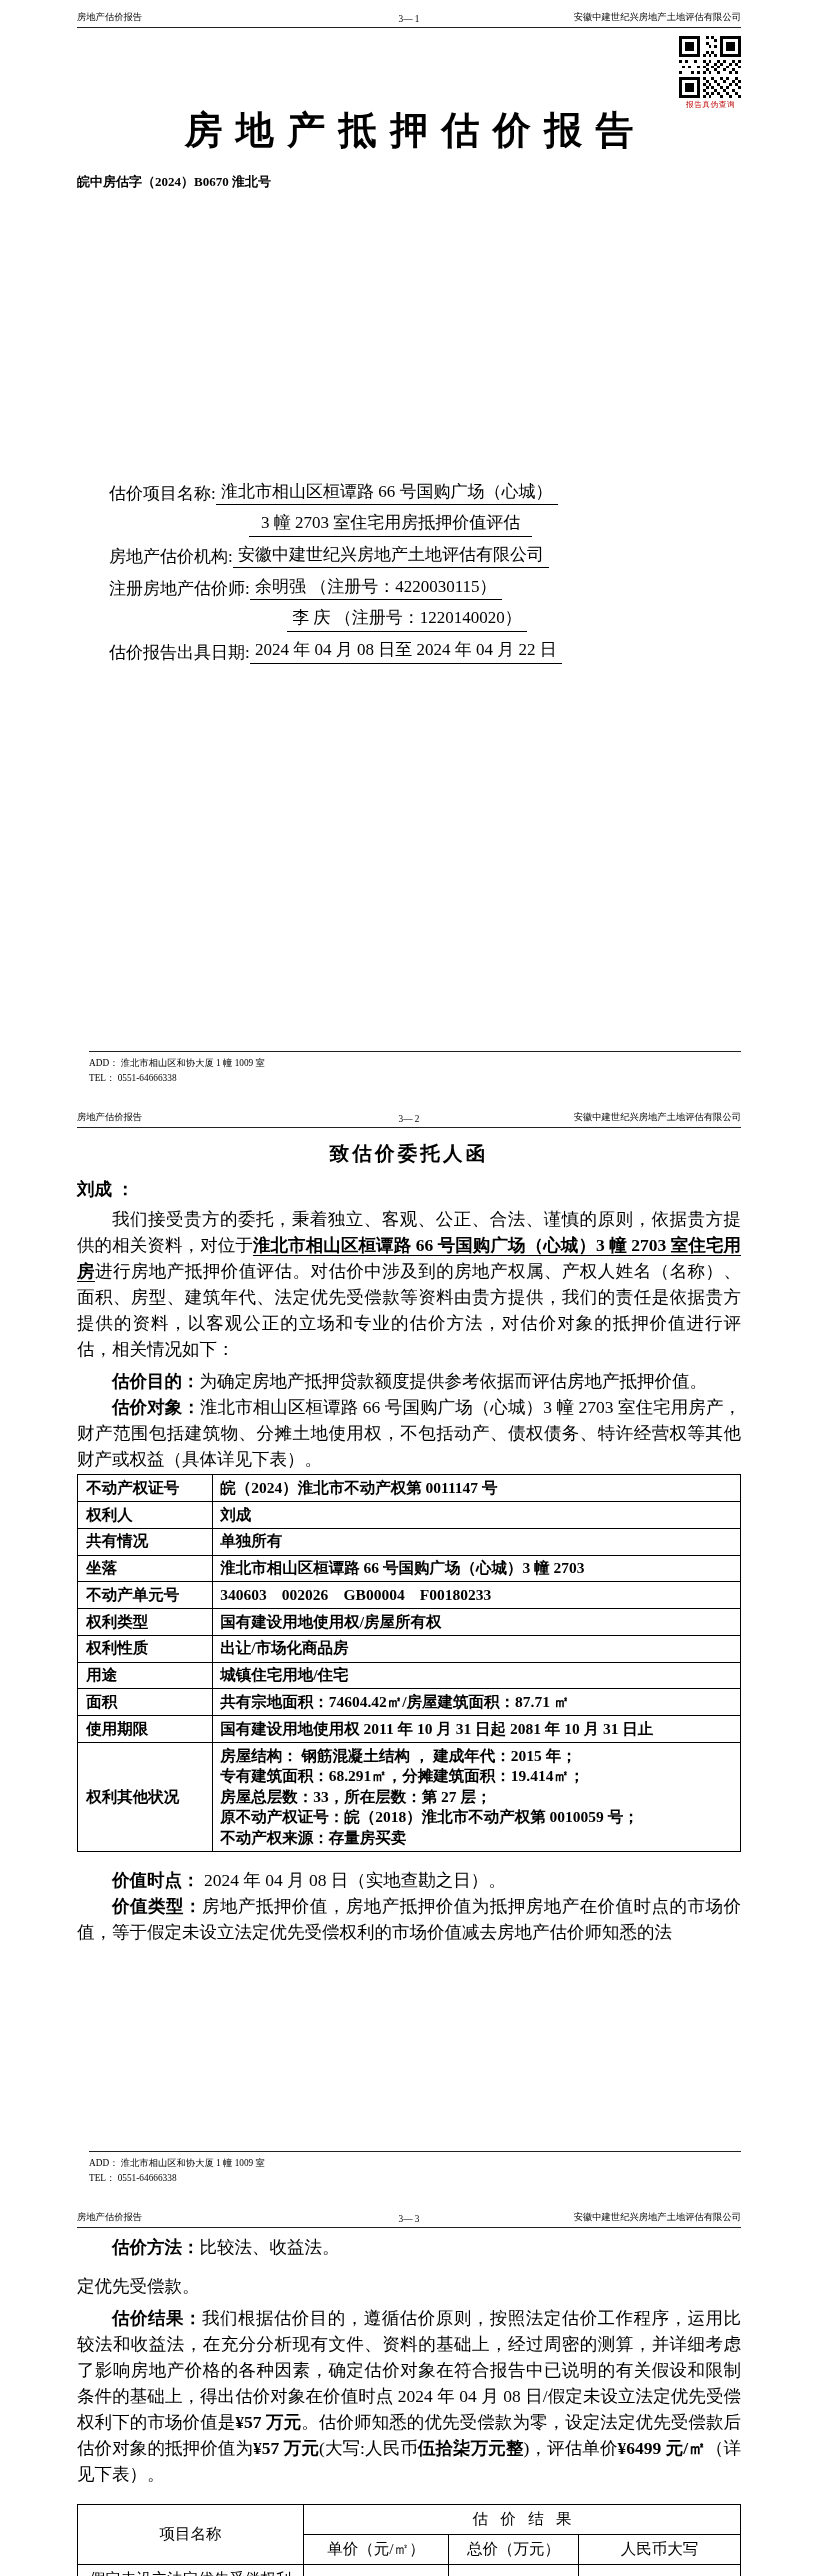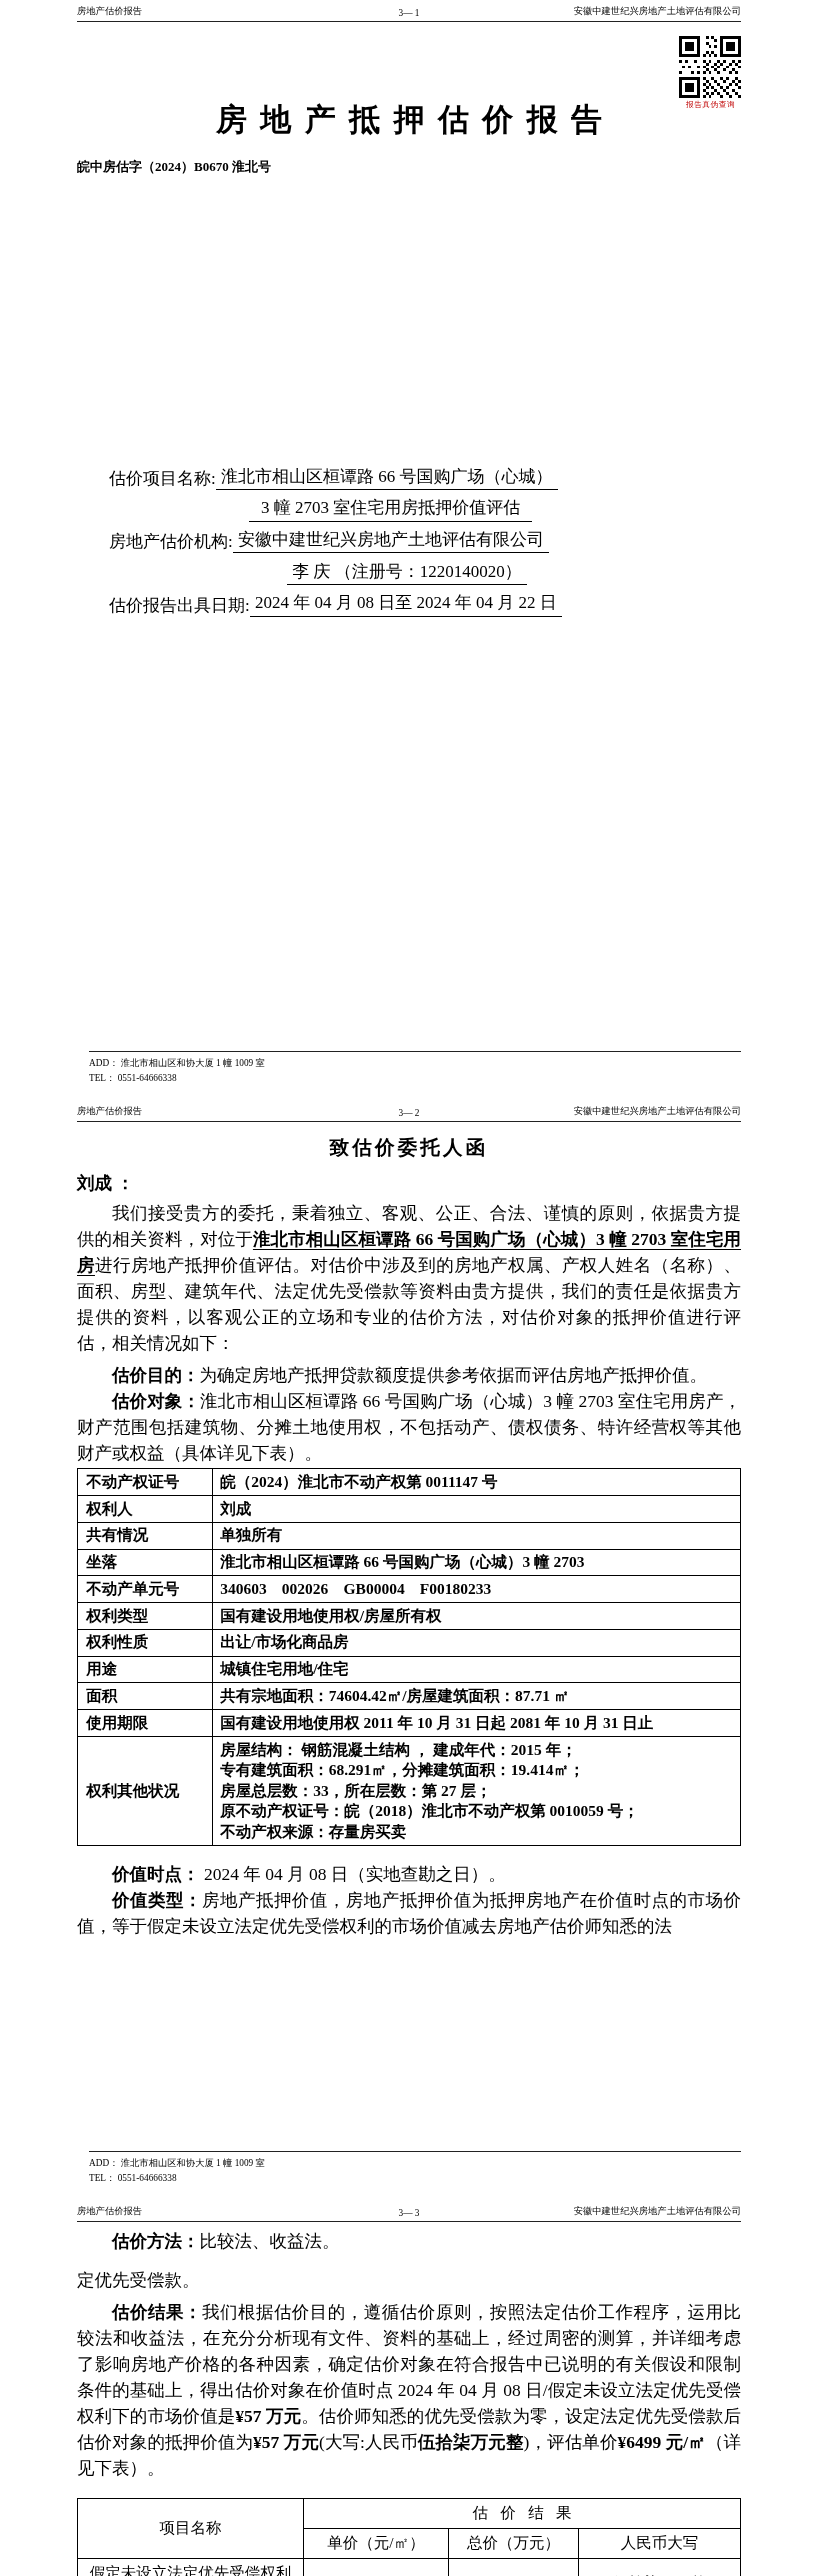--- a/index.html
+++ b/index.html
@@ -1,29 +1,29 @@
 <!DOCTYPE html>
 <html style="font-size:8.2px"><head>
 <meta charset="utf-8">
 <style>
   html,body{margin:0;padding:0;background:#ffffff;}
   body{width:818px;font-family:"Liberation Serif","DejaVu Serif",serif;color:#000;}
   .page{position:relative;width:818px;height:1100px;background:#fff;overflow:hidden;box-sizing:border-box;}
-  .inner{padding:5px 77px 0 77px;}
+  .inner{padding:11px 77px 0 77px;}
   
   .hdr{display:grid;grid-template-columns:1fr auto 1fr;align-items:end;font-size:9.3px;padding-bottom:3.1px;border-bottom:1px solid #222;}
   .hdr .hc{}
   .hdr .hr{text-align:right;}
   
   .ftr{position:absolute;left:89px;right:77px;bottom:13.4px;border-top:1px solid #222;padding-top:4.1px;font-size:9.3px;line-height:1.65;}
   
   .qr{position:absolute;top:36px;right:76px;width:63px;text-align:center;}
   .qr svg{width:62px;height:62px;display:block;}
   .qr-cap{color:#c00000;font-size:7.7px;margin-top:1.5px;letter-spacing:0.5px;}
-  .cover-title{margin:77px 0 0 0;text-align:center;font-size:31px;font-weight:bold;letter-spacing:13.4px;text-indent:13.4px;}
+  .cover-title{margin:77px 0 0 0;text-align:center;font-size:38px;font-weight:bold;letter-spacing:13.4px;text-indent:13.4px;}
   .cover-sub{margin-top:16.5px;text-align:left;font-size:13px;font-weight:bold;}
   .fields{margin-top:289px;padding:0 5.2px 0 32px;font-size:17px;font-weight:normal;}
   .frow{display:flex;align-items:flex-end;margin-bottom:6.2px;white-space:nowrap;}
   .flabel{flex:none;}
   .fval{border-bottom:1px solid #000;padding:0 5.2px 1.5px 5.2px;}
   .fval.center{text-align:center;}
   .fval.wcont{margin-left:140px;min-width:273px;}
   .fval.wclient{min-width:268px;}
   .fval.wappr2{margin-left:178px;}
   
@@ -83,20 +83,24 @@
         <span class="fval">淮北市相山区桓谭路 66 号国购广场（心城）</span>
       </div>
       <div class="frow">
         <span class="fval wcont center">3 幢 2703 室住宅用房抵押价值评估</span>
       </div>
       <div class="frow">
         <span class="flabel">房地产估价机构:</span>
         <span class="fval">安徽中建世纪兴房地产土地评估有限公司</span>
       </div>
       <div class="frow">
+        <span class="flabel">注册房地产估价师:</span>
+        <span class="fval">余明强 （注册号：4220030115）</span>
+      </div>
+      <div class="frow">
         <span class="fval wappr2">李 庆 （注册号：1220140020）</span>
       </div>
       <div class="frow">
         <span class="flabel">估价报告出具日期:</span>
         <span class="fval">2024 年 04 月 08 日至 2024 年 04 月 22 日</span>
       </div>
     </div>
   </div>
   <div class="ftr">
     <div>ADD： 淮北市相山区和协大厦 1 幢 1009 室</div>

